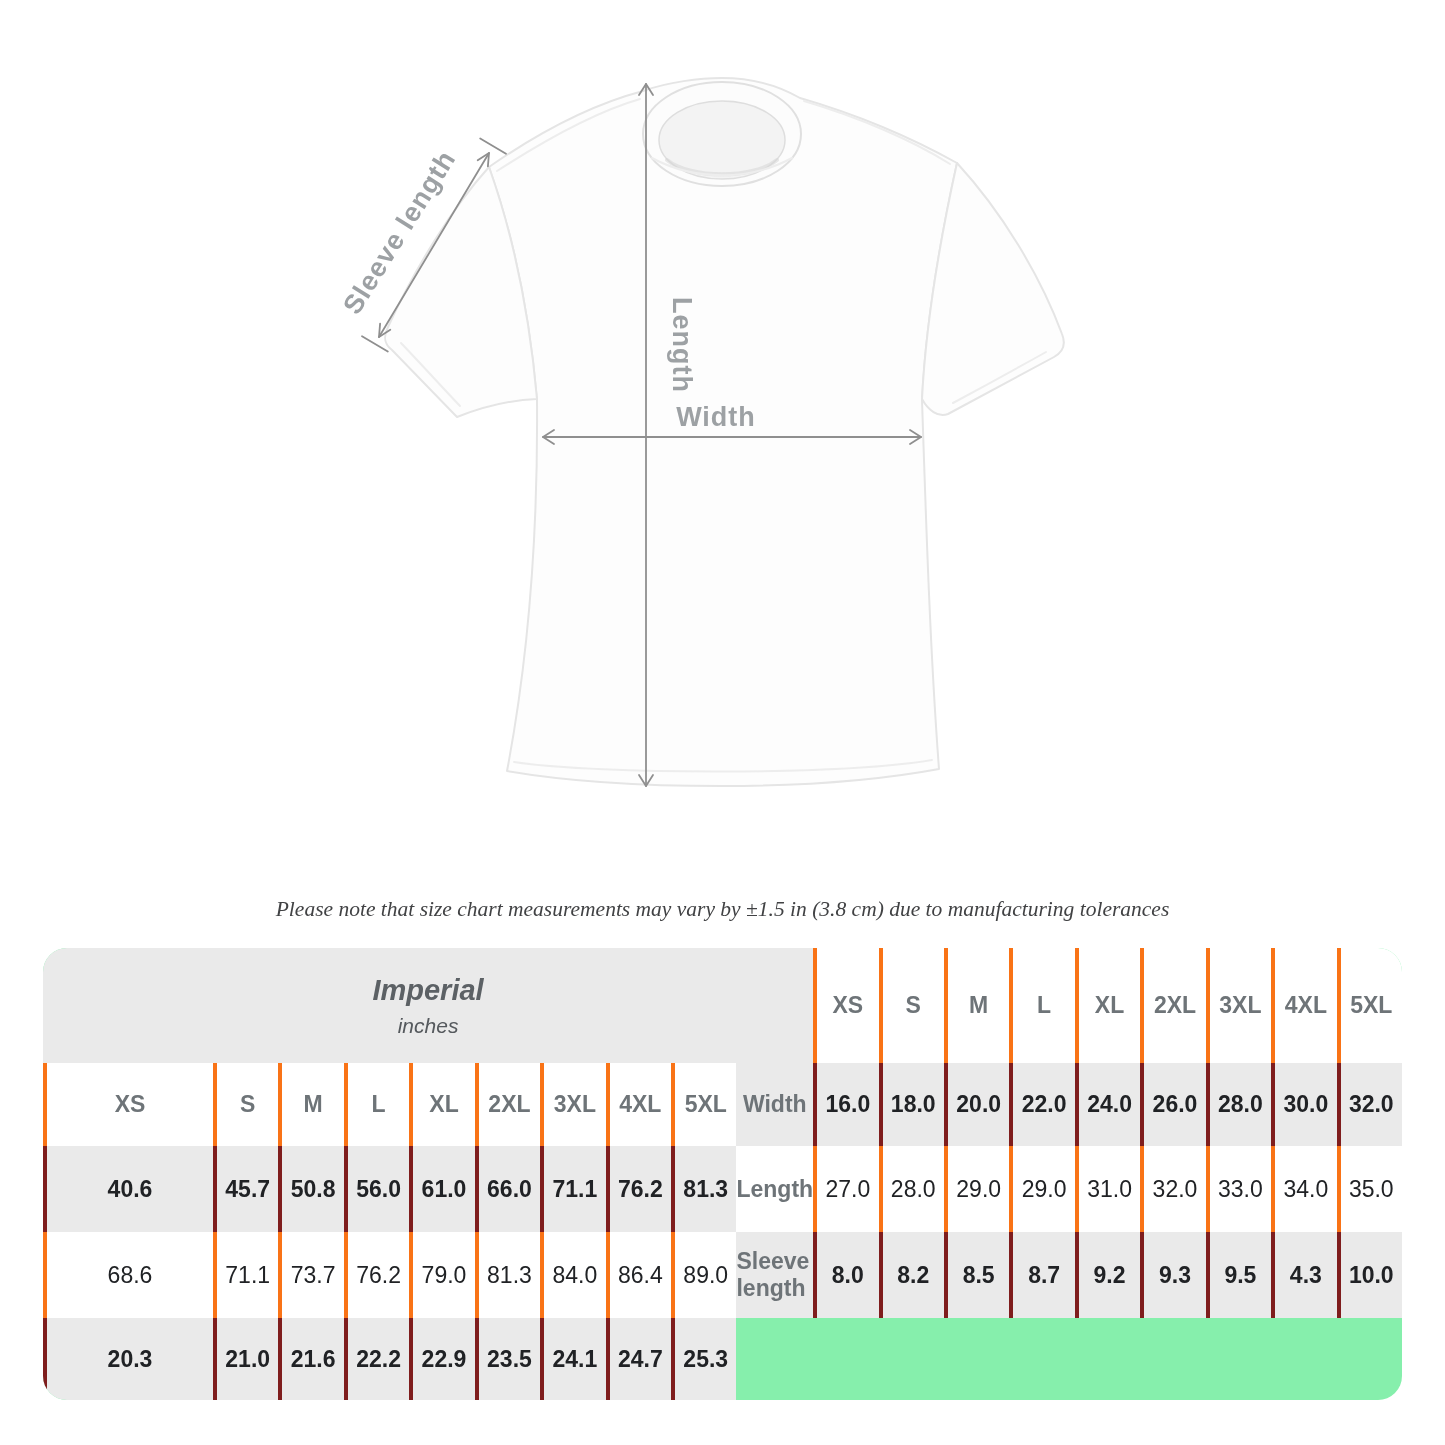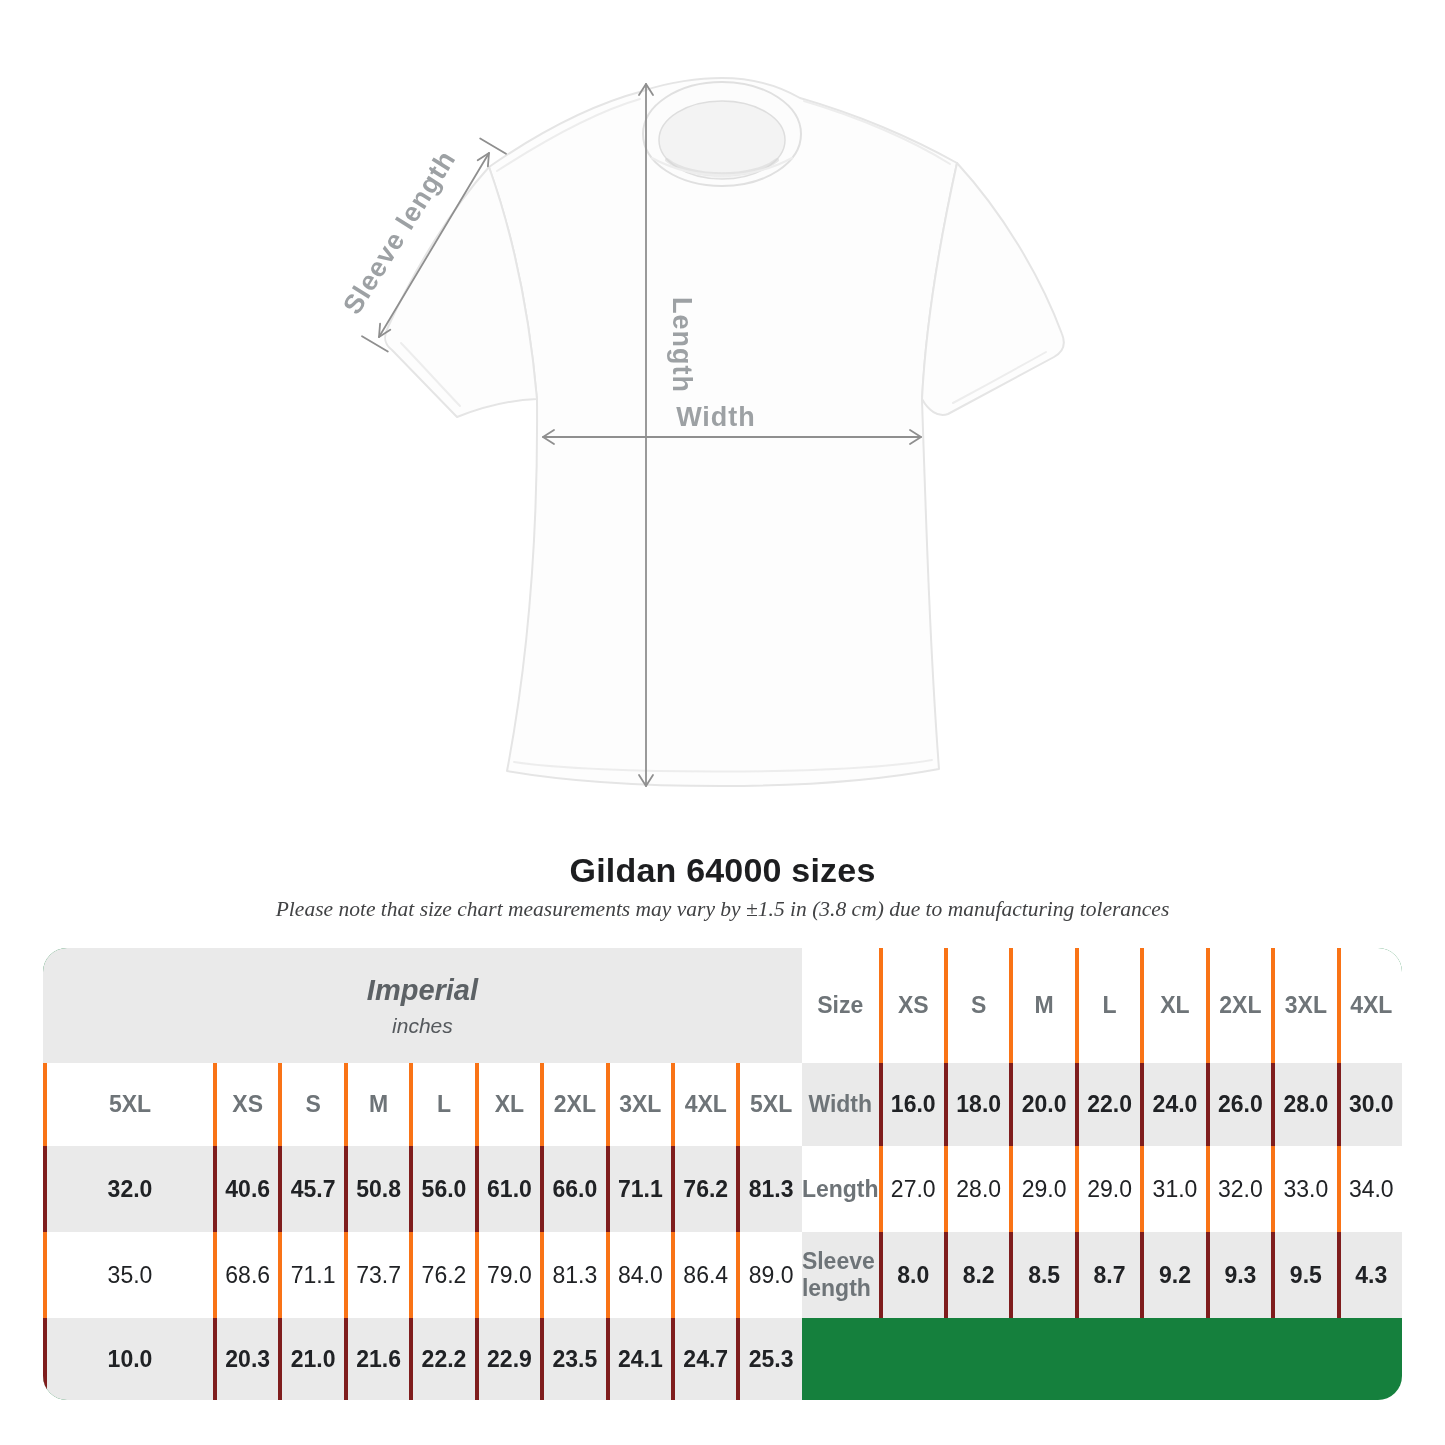--- a/index.html
+++ b/index.html
@@ -22,21 +22,21 @@
     position:absolute;top:851px;left:0;width:100%;text-align:center;
     font-size:34px;font-weight:bold;color:#1d1e20;letter-spacing:.2px;
   }
   .subtitle{
     position:absolute;top:897px;left:0;width:100%;text-align:center;
     font-size:21.5px;font-style:italic;color:#414244;font-family:Liberation Serif, serif;
   }
 
   .size-table{
     position:absolute;top:948px;left:43px;width:1359px;height:452px;
-    border-radius:24px;overflow:hidden;background:#15803d;
+    border-radius:24px;overflow:hidden;background:#86efac;
   }
   .grid{
     display:grid;width:100%;height:100%;
     grid-template-columns:170px repeat(18,1fr);
     grid-template-rows:115px 83px 86px 86px 82px;
   }
   .band{
     background:#eaeaea;display:flex;flex-direction:column;
     align-items:center;justify-content:center;gap:7px;
   }
@@ -123,31 +123,29 @@
         <path class="arrow" d="M 480.2 138.4 L 506 153.8"></path>
         <path class="arrow" d="M 362 336.2 L 387.8 351.6"></path>
       </g>
     </g>
 
     <text class="dimlabel" transform="translate(407,237) rotate(-58)" text-anchor="middle">Sleeve length</text>
     <text class="dimlabel" transform="translate(673,345) rotate(90)" text-anchor="middle">Length</text>
     <text class="dimlabel" x="716" y="426" text-anchor="middle">Width</text>
   </svg>
 
-  <div class="title">Gildan 64000 sizes</div>
   <div class="subtitle">Please note that size chart measurements may vary by ±1.5 in (3.8 cm) due to manufacturing tolerances</div>
 
   <div class="size-table">
     <div class="grid" id="grid">
       <div class="band band-left">
         <div class="band-name">Imperial</div>
         <div class="band-unit">inches</div>
       </div>
 
-    <div class="cell head label-col row-white">Size</div>
         <div class="cell head row-white">XS</div>
         <div class="cell head row-white">S</div>
         <div class="cell head row-white">M</div>
         <div class="cell head row-white">L</div>
         <div class="cell head row-white">XL</div>
         <div class="cell head row-white">2XL</div>
         <div class="cell head row-white">3XL</div>
         <div class="cell head row-white">4XL</div>
         <div class="cell head row-white">5XL</div>
         <div class="cell head row-white">XS</div>

